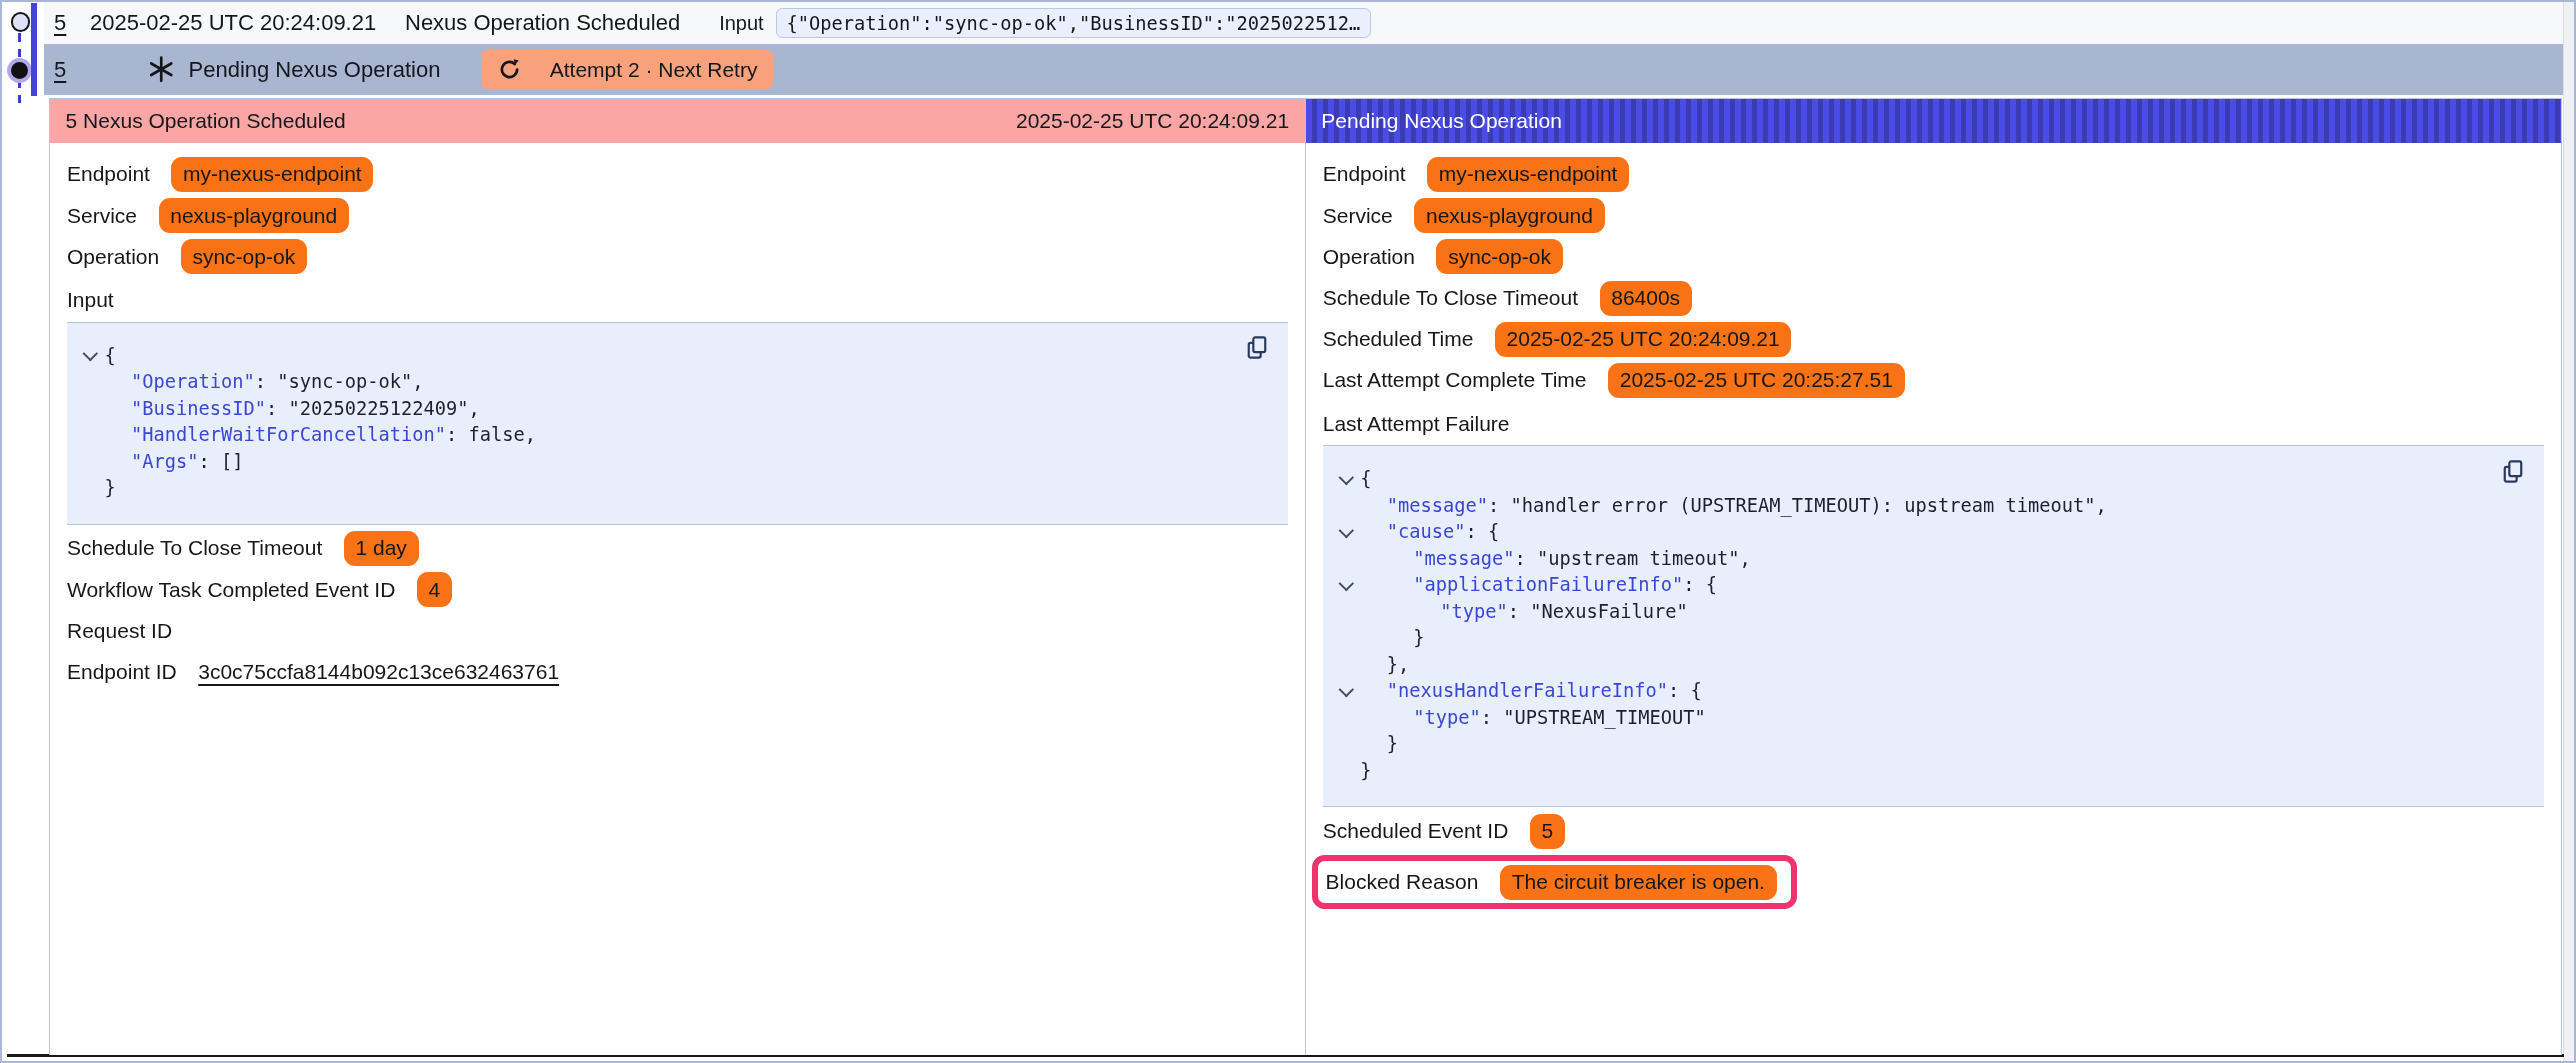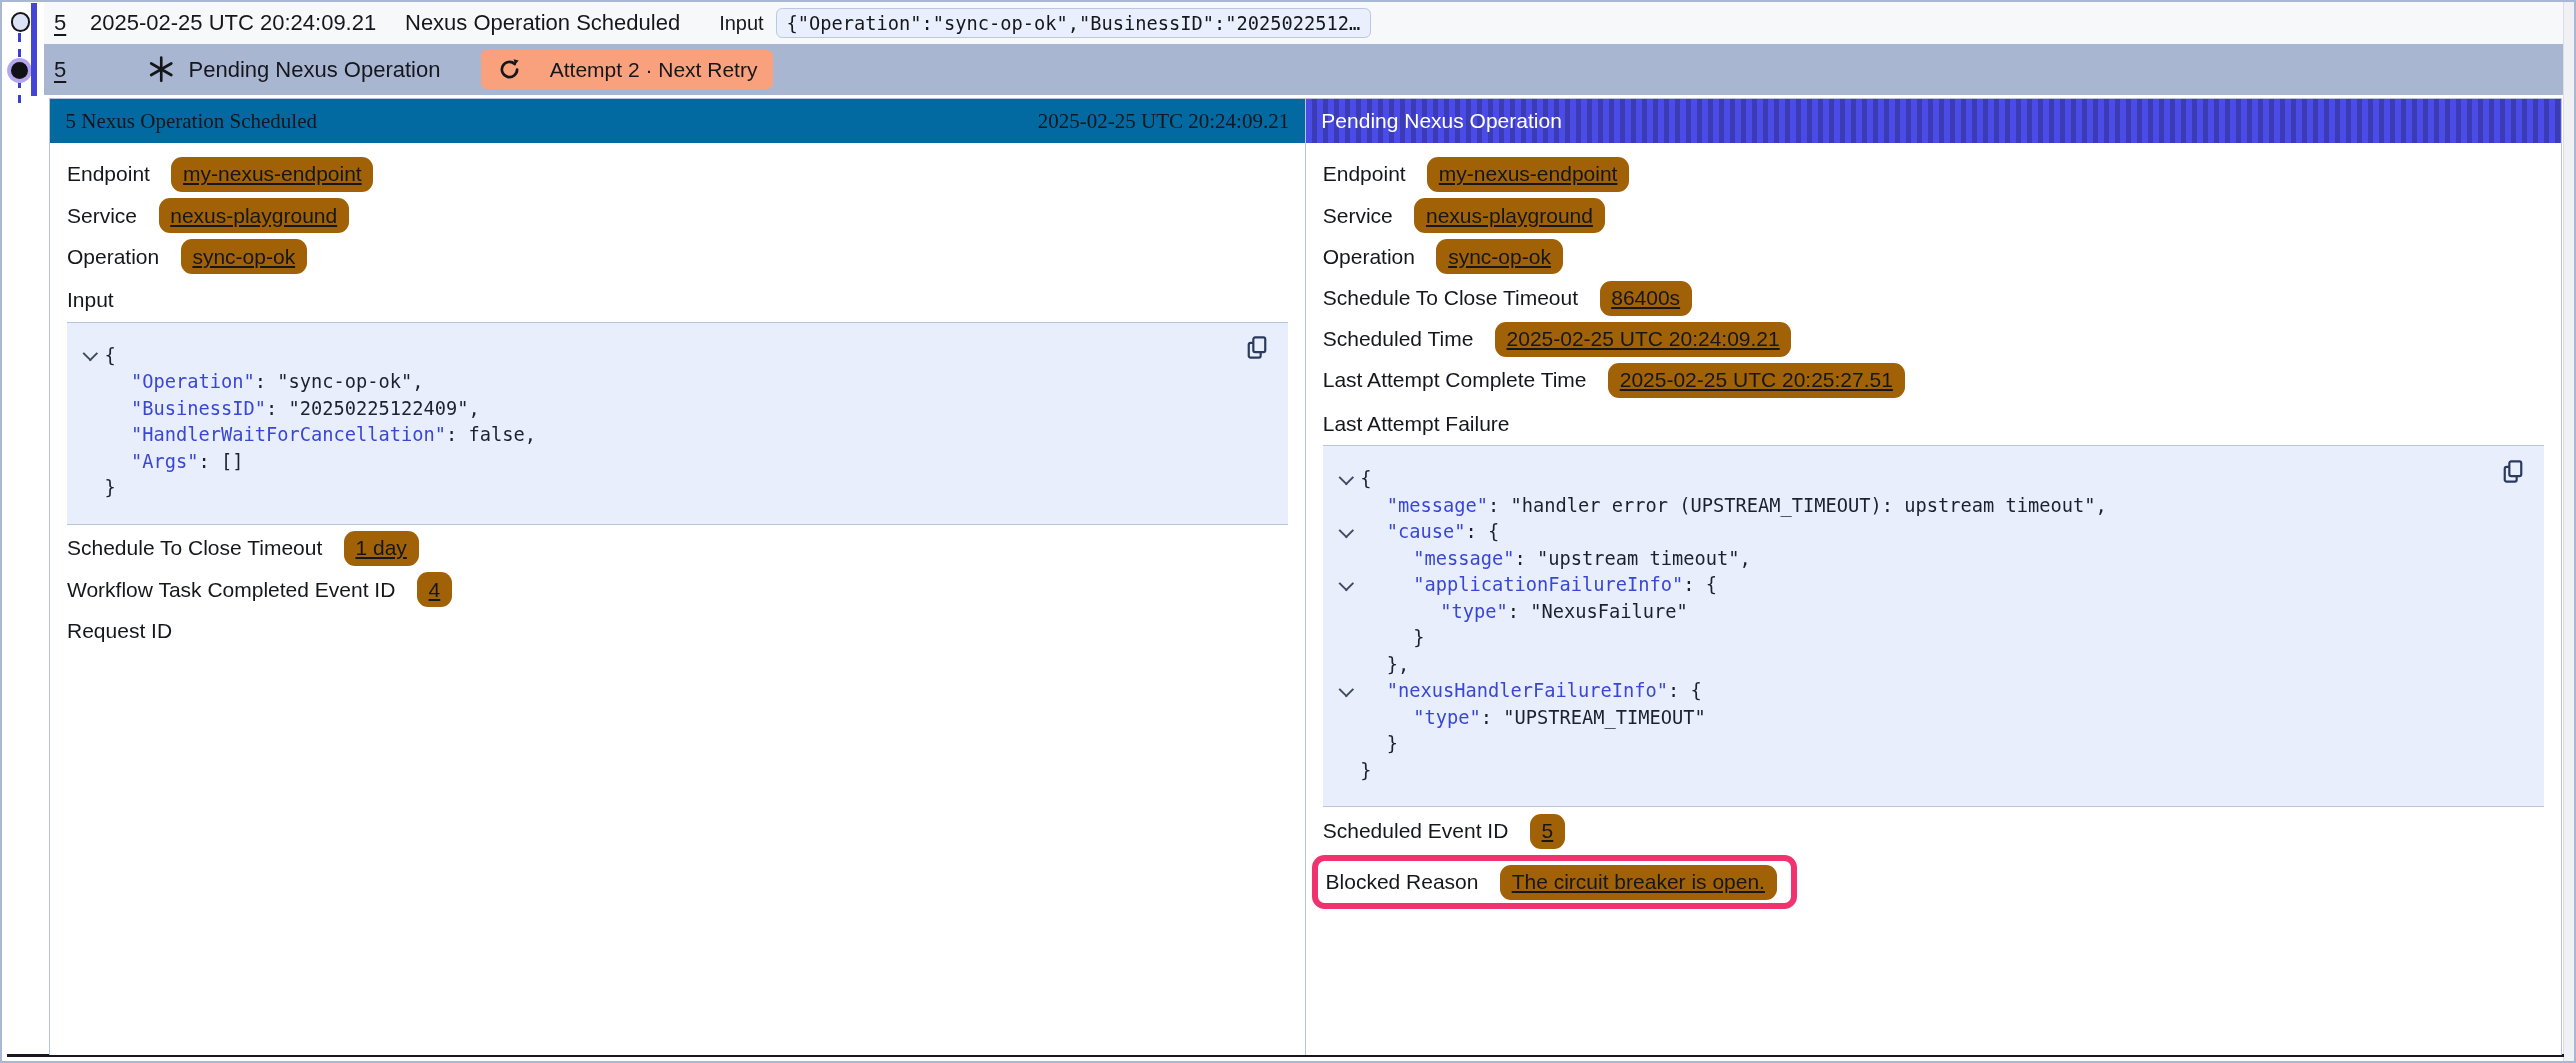--- a/index.html
+++ b/index.html
@@ -24,26 +24,26 @@
   .evt-title{font-weight:400;margin-right:22px;}
   .evt-input-label{font-size:20px;margin:0 12.5px 0 17px;}
   .evt-input-chip{font-family:"DejaVu Sans Mono",monospace;font-size:18.7px;background:#e9effc;border:1.6px solid #bac7e2;border-radius:6.2px;padding:3.9px 9.4px;white-space:nowrap;}
   .pending-icon-wrap{margin-left:58px;margin-right:14px;display:flex;align-items:center;}
   .retry-badge{display:inline-flex;align-items:center;gap:28px;background:#f9a17d;border-radius:6.2px;padding:7px 15.6px;font-size:21px;margin-left:18.7px;}
   
   .detail{position:absolute;left:47px;top:96px;right:12.5px;height:956px;border:1.6px solid #b9c4da;border-bottom:none;display:flex;background:#fff;z-index:2;}
   .panel{flex:1 1 50%;min-width:0;display:flex;flex-direction:column;overflow:visible;}
   .panel-right{border-left:1.6px solid #b9c4da;}
   .panel-header{height:44px;flex:0 0 44px;display:flex;align-items:center;justify-content:space-between;padding:0 15.6px;font-size:21px;}
-  .header-left{background:#0369a1;font-family:Liberation Serif, serif;}
+  .header-left{background:#fca5a5;}
   .header-striped{background:repeating-linear-gradient(90deg,#4b4be7 0 6.2px,#3b3bb4 6.2px 11px);color:#ffffff;font-weight:500;justify-content:flex-start;}
   .panel-body{padding:7.8px 17px;}
   .field-row{display:flex;align-items:center;margin:6.2px 0;font-size:21px;min-height:35px;gap:9px;}
   .field-label{margin-right:12.5px;white-space:nowrap;}
-  .field-badge{background:#a16207;border-radius:11px;padding:5.5px 11.7px;white-space:nowrap;text-decoration:underline;}
+  .field-badge{background:#f97316;border-radius:11px;padding:5.5px 11.7px;white-space:nowrap;}
   .field-link{text-decoration:underline;text-underline-offset:4.7px;text-decoration-thickness:1.6px;white-space:nowrap;color:#15171c;}
   .annot-wrap{margin:6.2px 0;}
   .annotated{display:inline-flex;align-items:center;border:6.2px solid #f2326e;border-radius:12.5px;padding:3.9px 14px 3.9px 7.8px;margin-left:-11px;background:#fff;}
   .annotated .field-row{margin:0;}
   .code-label{font-size:21px;margin:14px 0 9.4px;}
   .code-block{position:relative;background:#e8eefb;border-top:1.6px solid #b9c5dc;border-bottom:1.6px solid #b9c5dc;
               padding:20px 15.6px 22px 9.4px;font-family:"DejaVu Sans Mono",monospace;font-size:18.7px;line-height:26.5px;color:#1b2130;}
   .code-line{display:flex;align-items:center;}
   .code-gutter{flex:0 0 28px;display:flex;justify-content:center;align-items:center;}
   .chev{width:8.6px;height:8.6px;border-right:2.3px solid #3f4a63;border-bottom:2.3px solid #3f4a63;transform:rotate(45deg);margin-top:-4.7px;}
@@ -150,20 +150,24 @@
             <span class="field-label">Schedule To Close Timeout</span>
             <span class="field-badge">1 day</span>
           </div>
           <div class="field-row">
             <span class="field-label">Workflow Task Completed Event ID</span>
             <span class="field-badge">4</span>
           </div>
           <div class="field-row">
             <span class="field-label">Request ID</span>
           </div>
+          <div class="field-row">
+            <span class="field-label">Endpoint ID</span>
+            <span class="field-link">3c0c75ccfa8144b092c13ce632463761</span>
+          </div>
         </div>
     </section>
     <section class="panel panel-right">
       <header class="panel-header header-striped">
         <span>Pending Nexus Operation</span>
       </header>
       <div class="panel-body">
           <div class="field-row">
             <span class="field-label">Endpoint</span>
             <span class="field-badge">my-nexus-endpoint</span>

